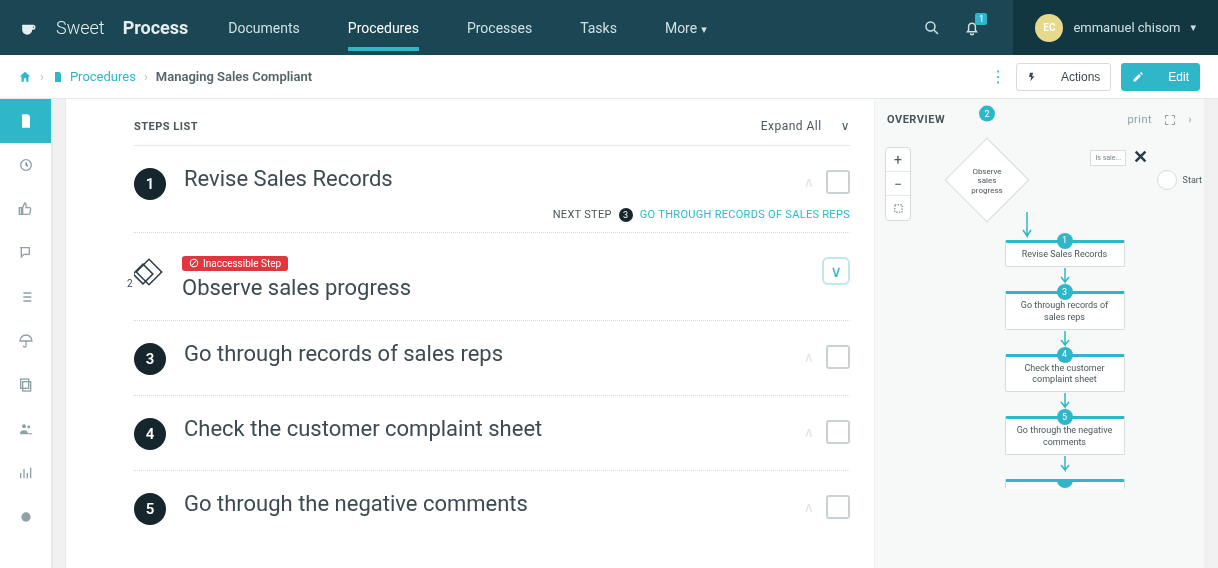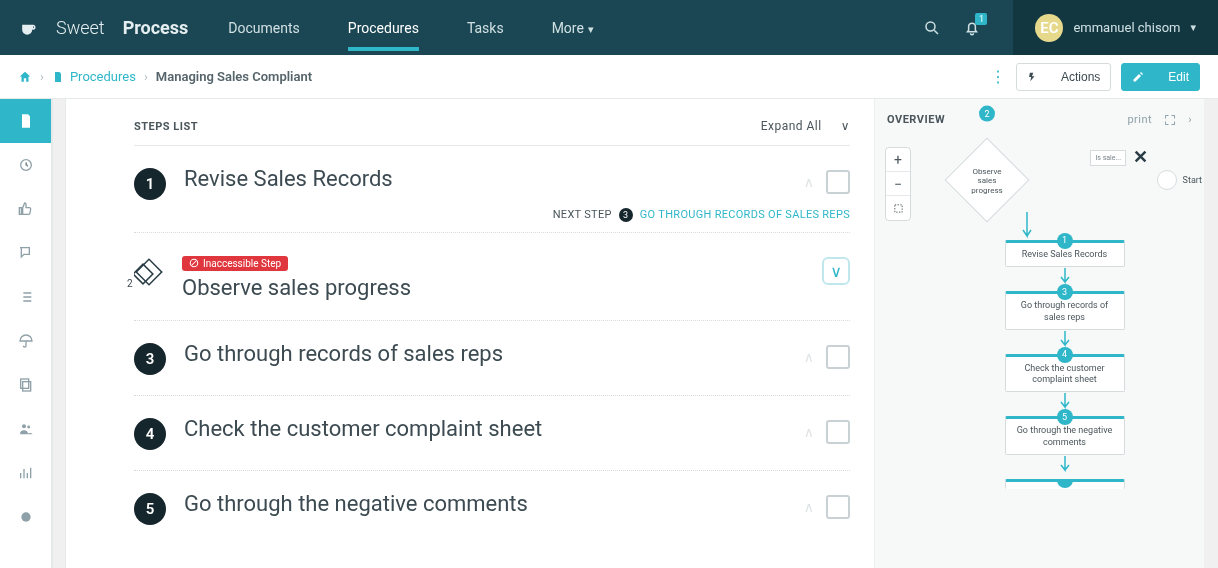--- a/index.html
+++ b/index.html
@@ -10,21 +10,21 @@
   .brand b { font-weight:700;}
   .nav { display:flex; margin-left:40px; gap:48px; font-size:14px;}
   .nav-item { color:#cfe0e3; cursor:pointer; position:relative; padding:14px 0;}
   .nav-item.active { color:#fff; }
   .nav-item.active::after { content:""; position:absolute; left:0; right:0; bottom:-1px; height:4px; background:#2fb7c9;}
   .nav-more::after { content:"▾"; font-size:11px; margin-left:4px;}
   .top-right { margin-left:auto; display:flex; align-items:center; gap:22px;}
   .icon-btn { color:#cfe0e3; cursor:pointer; position:relative;}
   .bell-badge { position:absolute; top:-6px; right:-6px; background:#2fb7c9; color:#fff; font-size:9px; width:12px; height:12px; border-radius:2px; display:flex; align-items:center; justify-content:center;}
   .user-area { background:#123741; height:55px; display:flex; align-items:center; gap:10px; padding:0 22px; margin-left:10px; margin-right:-18px;}
-  .avatar { width:28px; height:28px; border-radius:50%; background:#e6d98c; color:#fff; font-size:15px; display:flex; align-items:center; justify-content:center; font-weight:600;}
+  .avatar { width:28px; height:28px; border-radius:50%; background:#e6d98c; color:#fff; font-size:10px; display:flex; align-items:center; justify-content:center; font-weight:600;}
   .user-name { font-size:13px; color:#cfe0e3;}
   .user-area .chev { font-size:11px; color:#cfe0e3;}
 
   .crumbbar { height:44px; background:#fff; border-bottom:1px solid #e6e9ea; display:flex; align-items:center; padding:0 18px; font-size:13px;}
   .crumbbar .home { color:#2fb7c9;}
   .crumbbar .sep { color:#b4bcc0; margin:0 8px;}
   .crumbbar .link { color:#2fb7c9;}
   .crumbbar .doc-icon { color:#2fb7c9; margin-right:6px;}
   .crumbbar .current { color:#55636a; font-weight:600;}
   .crumbbar .right { margin-left:auto; display:flex; align-items:center; gap:10px;}
@@ -93,20 +93,21 @@
   <div class="brand">
     <svg class="brand-icon" viewBox="0 0 24 24">
         <path fill="#e5eef0" d="M4 8h14a3 3 0 010 6h-1a6 6 0 01-12 0V8zm14 2v2a1 1 0 000-2z"></path>
       </svg>
     <span>Sweet</span>
       <b>Process</b>
   </div>
   <div class="nav">
     <div class="nav-item">Documents</div>
     <div class="nav-item active">Procedures</div>
+    <div class="nav-item">Processes</div>
     <div class="nav-item">Tasks</div>
     <div class="nav-item nav-more"><span>More</span></div>
   </div>
   <div class="top-right">
     <div class="icon-btn">
       <svg width="18" height="18" viewBox="0 0 24 24">
           <circle cx="10" cy="10" r="6" fill="none" stroke="currentColor" stroke-width="2"></circle>
           <line x1="15" y1="15" x2="20" y2="20" stroke="currentColor" stroke-width="2"></line>
         </svg>
     </div>

